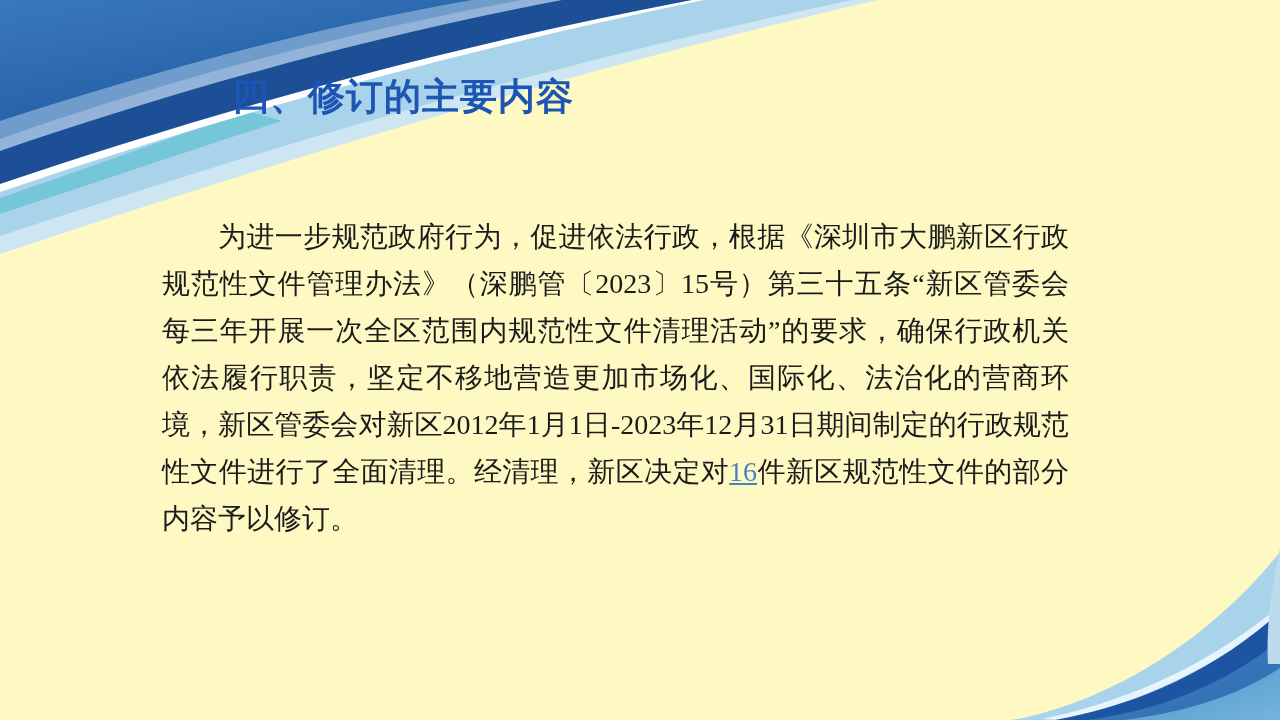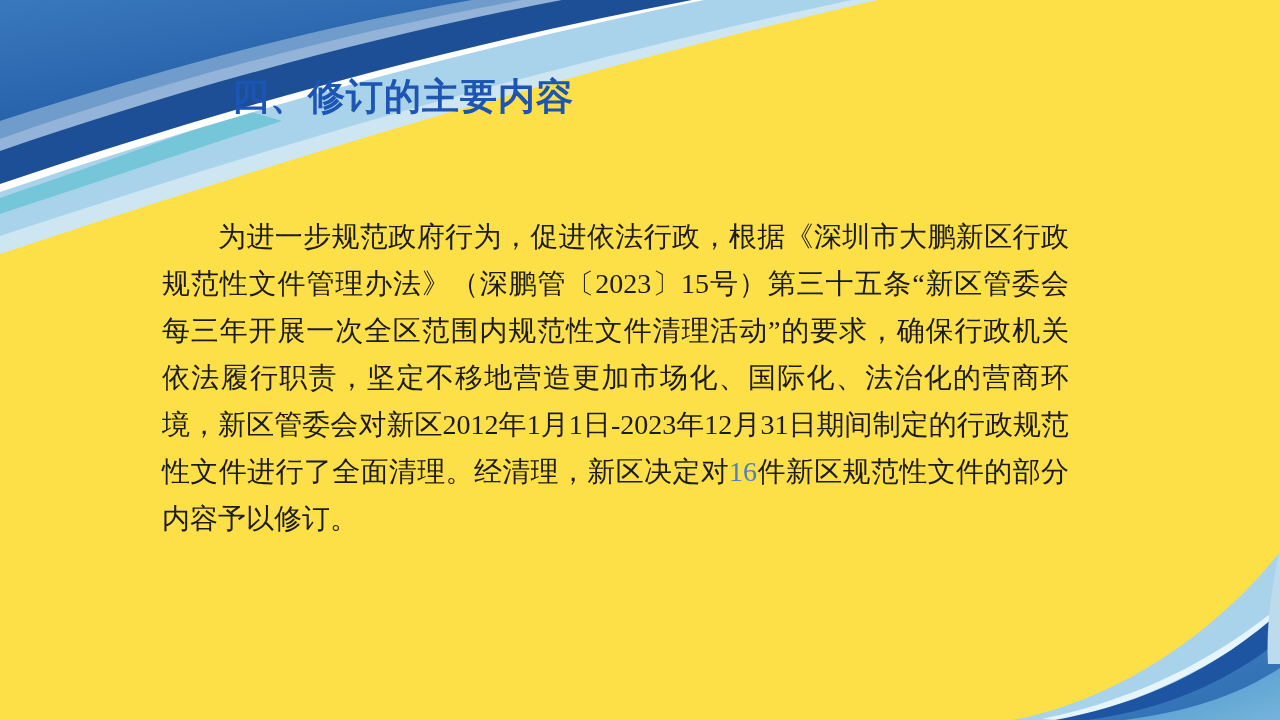--- a/index.html
+++ b/index.html
@@ -4,21 +4,21 @@
 <style>
   html, body {
     margin: 0;
     padding: 0;
     background: #ffffff;
   }
   .slide {
     position: relative;
     width: 1280px;
     height: 720px;
-    background: #fde047;
+    background: #fef9c3;
     overflow: hidden;
     font-family: "Liberation Sans", "DejaVu Sans", sans-serif;
   }
   .deco {
     position: absolute;
     left: 0;
     top: 0;
     width: 1280px;
     height: 720px;
     pointer-events: none;
@@ -40,20 +40,21 @@
     width: 907px;
     font-family: "Liberation Serif", "DejaVu Serif", serif;
     font-size: 28px;
     line-height: 47px;
     color: #1b1b1b;
     text-align: justify;
     text-indent: 2em;
   }
   .highlight-num {
     color: #4d82c2;
+    text-decoration: underline;
   }
 </style>
 </head>
 <body>
 
 <div class="slide">
 
   <svg class="deco" viewBox="0 0 1280 720" aria-hidden="true">
     <defs>
       <linearGradient id="tlMain" x1="0" y1="0" x2="0.7" y2="1">

